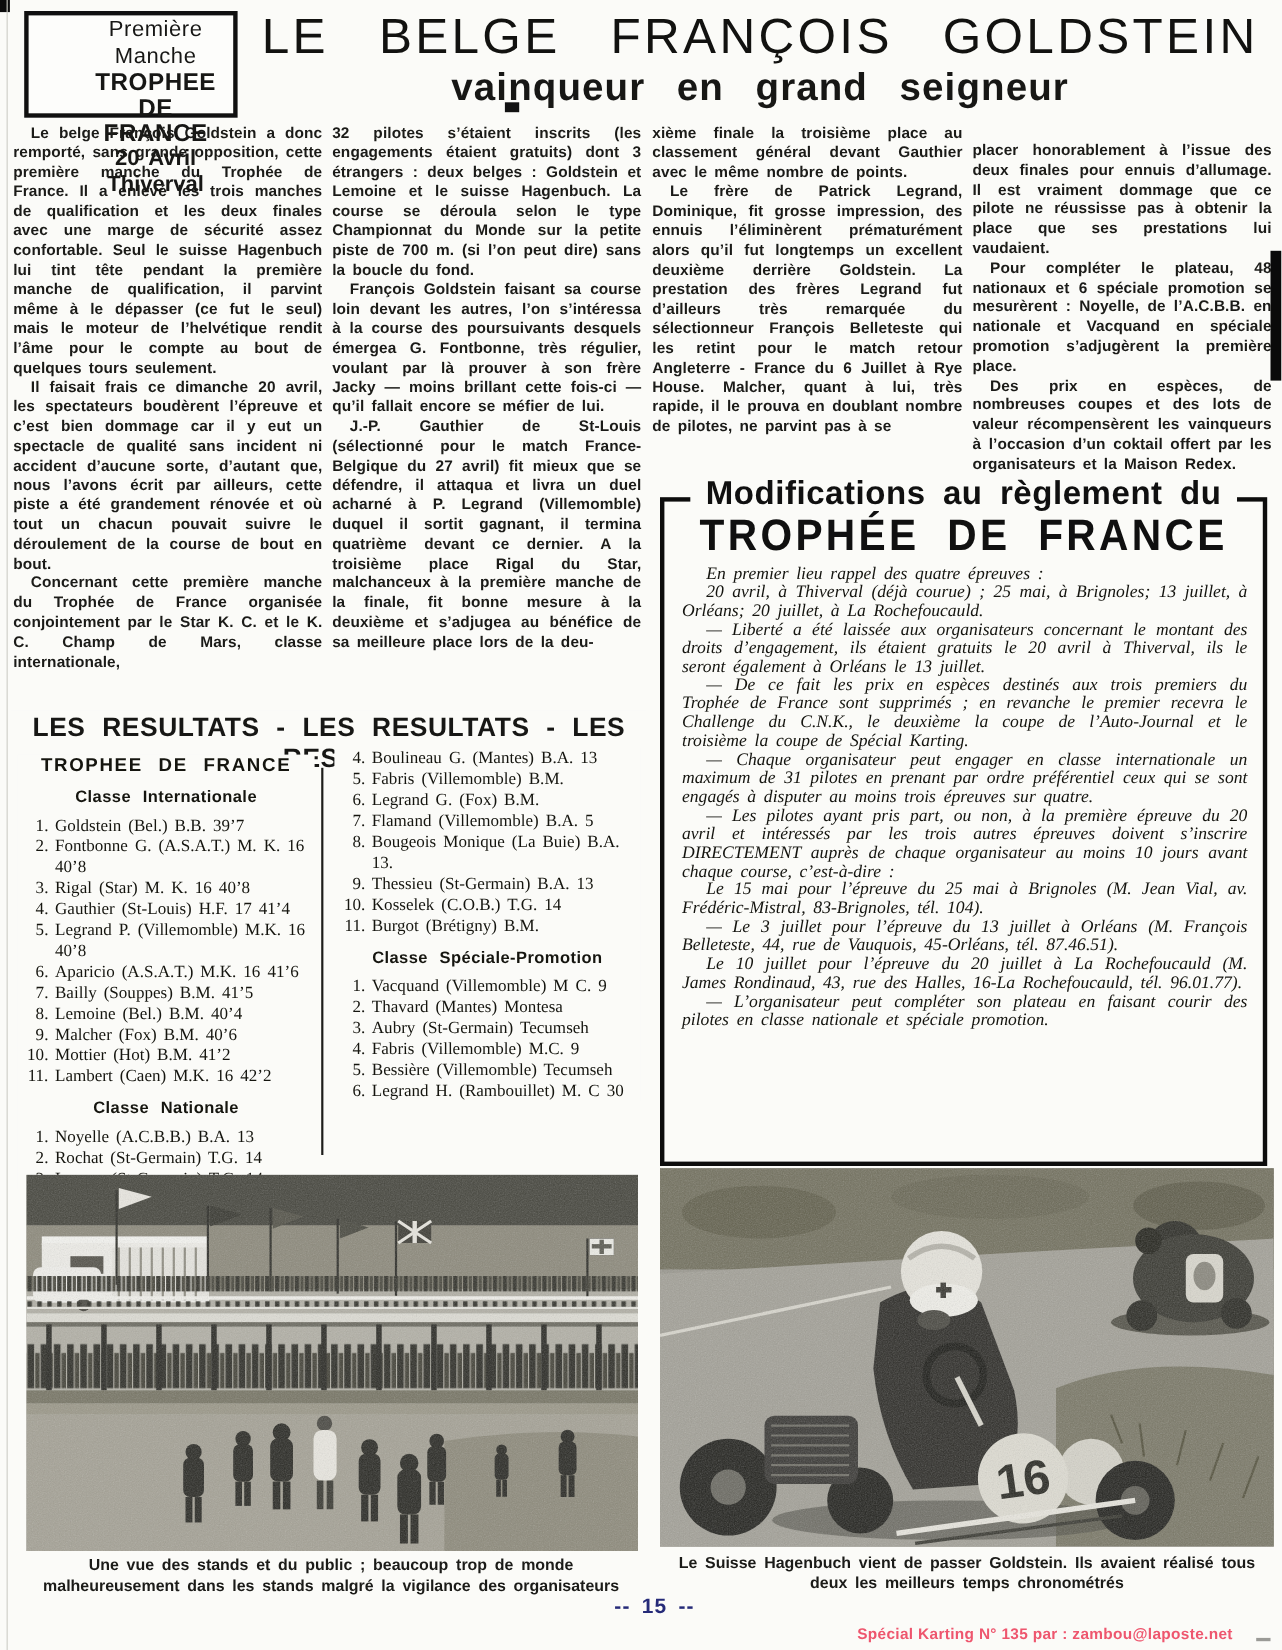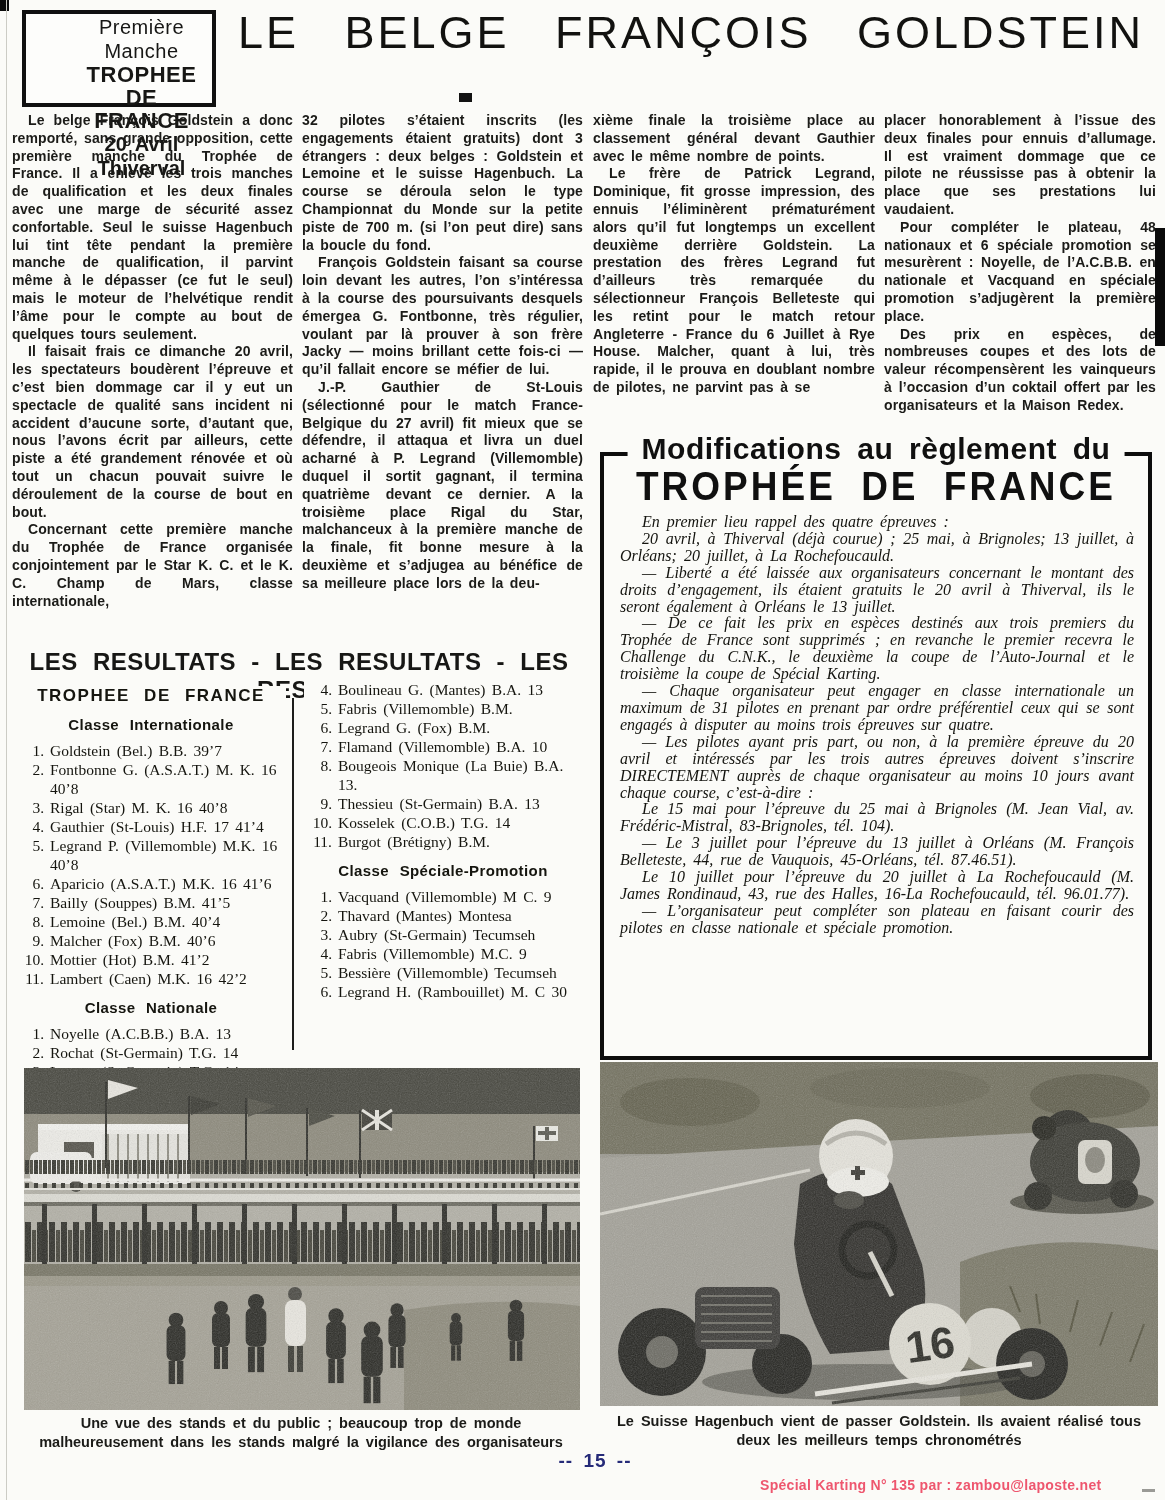--- a/index.html
+++ b/index.html
@@ -32,21 +32,21 @@
   #headline .h1{font-size:45px;font-weight:400;letter-spacing:3px;word-spacing:30px;line-height:1.02;color:#121210;white-space:nowrap}
   #headline .h2{font-size:35px;font-weight:700;letter-spacing:1px;word-spacing:18px;margin-top:4px}
 
   
   .artcol p{margin:0;font-size:14px;line-height:17.8px;font-weight:700;
     text-align:justify;word-spacing:2.5px;letter-spacing:.1px;color:#1b1b18}
   .artcol p.ind{text-indent:16px}
   #col1{left:12px;top:112px;width:281px}
   #col2{left:302px;top:112px;width:281px}
   #col3{left:593px;top:112px;width:282px}
-  #col4{left:884px;top:112px;width:272px}
+  #col4{left:884px;top:128px;width:272px}
 
   
   #resultsBanner{left:10px;top:646px;width:578px;text-align:center;background:#fbfbf8;
     font-size:24px;font-weight:700;letter-spacing:.5px;word-spacing:8px;padding:2px 0}
   .rescol{font-family:"Liberation Serif",serif;font-size:15.5px;line-height:19px;color:#15150f;background:#fbfbf8}
   #resLeft{left:16px;top:686px;width:270px}
   #resRight{left:304px;top:680px;width:278px}
   #resDivider{left:292px;top:698px;width:2px;height:352px;background:#1d1d1b}
   .res-head{font-family:"Liberation Sans",sans-serif;font-weight:700;font-size:17px;
     text-align:center;letter-spacing:1.5px;word-spacing:8px;margin:0 0 10px}
@@ -71,40 +71,41 @@
   
   #photoL{left:24px;top:1068px;width:556px;height:342px;background:#b7b5ac}
   #photoR{left:600px;top:1062px;width:558px;height:344px;background:#8f8d85}
   .caption{font-weight:700;font-size:14.5px;line-height:19px;text-align:center;word-spacing:3px;color:#1b1b18}
   #capL{left:16px;top:1414px;width:570px}
   #capR{left:598px;top:1412px;width:562px}
 
   
   #pageNum{left:0;top:1450px;width:1190px;text-align:center;font-weight:700;
     font-size:19px;letter-spacing:1px;word-spacing:4px;color:#252a78}
-  #credit{left:760px;top:1477px;width:380px;text-align:left;font-size:14px;
+  #credit{left:760px;top:1477px;width:380px;text-align:center;font-size:14px;
     font-weight:700;letter-spacing:.3px;color:#ee566e;padding-right:16px}
 </style>
 </head>
 <body>
 
 <div class="abs" id="aTL"></div>
 <div class="abs" id="aLeftLine"></div>
 <div class="abs" id="aRightBar"></div>
 <div class="abs" id="aSquare"></div>
 <div class="abs" id="aUnderscore"></div>
 
 <div class="abs" id="masthead">
   <div class="mh-kicker">Première Manche</div>
   <div class="mh-title">TROPHEE DE FRANCE</div>
   <div class="mh-date">20 Avril Thiverval</div>
 </div>
 
 <div class="abs" id="headline">
   <div class="h1">LE BELGE FRANÇOIS GOLDSTEIN</div>
+  <div class="h2">vainqueur en grand seigneur</div>
 </div>
 
 <div class="abs artcol" id="col1">
   <p class="ind">Le belge François Goldstein a donc remporté, sans grande opposition, cette première manche du Trophée de France. Il a enlevé les trois manches de qualification et les deux finales avec une marge de sécurité assez confortable. Seul le suisse Hagenbuch lui tint tête pendant la première manche de qualification, il parvint même à le dépasser (ce fut le seul) mais le moteur de l’helvétique rendit l’âme pour le compte au bout de quelques tours seulement.</p>
   <p class="ind">Il faisait frais ce dimanche 20 avril, les spectateurs boudèrent l’épreuve et c’est bien dommage car il y eut un spectacle de qualité sans incident ni accident d’aucune sorte, d’autant que, nous l’avons écrit par ailleurs, cette piste a été grandement rénovée et où tout un chacun pouvait suivre le déroulement de la course de bout en bout.</p>
   <p class="ind">Concernant cette première manche du Trophée de France organisée conjointement par le Star K. C. et le K. C. Champ de Mars, classe internationale,</p>
 </div>
 <div class="abs artcol" id="col2">
   <p>32 pilotes s’étaient inscrits (les engagements étaient gratuits) dont 3 étrangers : deux belges : Goldstein et Lemoine et le suisse Hagenbuch. La course se déroula selon le type Championnat du Monde sur la petite piste de 700 m. (si l’on peut dire) sans la boucle du fond.</p>
   <p class="ind">François Goldstein faisant sa course loin devant les autres, l’on s’intéressa à la course des poursuivants desquels émergea G. Fontbonne, très régulier, voulant par là prouver à son frère Jacky — moins brillant cette fois-ci — qu’il fallait encore se méfier de lui.</p>
@@ -194,21 +195,21 @@
   <div class="ritem">
       <span class="rnum">5.</span>
       <span class="rtext">Fabris (Villemomble) B.M.</span>
     </div>
   <div class="ritem">
       <span class="rnum">6.</span>
       <span class="rtext">Legrand G. (Fox) B.M.</span>
     </div>
   <div class="ritem">
       <span class="rnum">7.</span>
-      <span class="rtext">Flamand (Villemomble) B.A. 10</span>
+      <span class="rtext">Flamand (Villemomble) B.A. 5</span>
     </div>
   <div class="ritem">
       <span class="rnum">8.</span>
       <span class="rtext">Bougeois Monique (La Buie) B.A. 13.</span>
     </div>
   <div class="ritem">
       <span class="rnum">9.</span>
       <span class="rtext">Thessieu (St-Germain) B.A. 13</span>
     </div>
   <div class="ritem">

